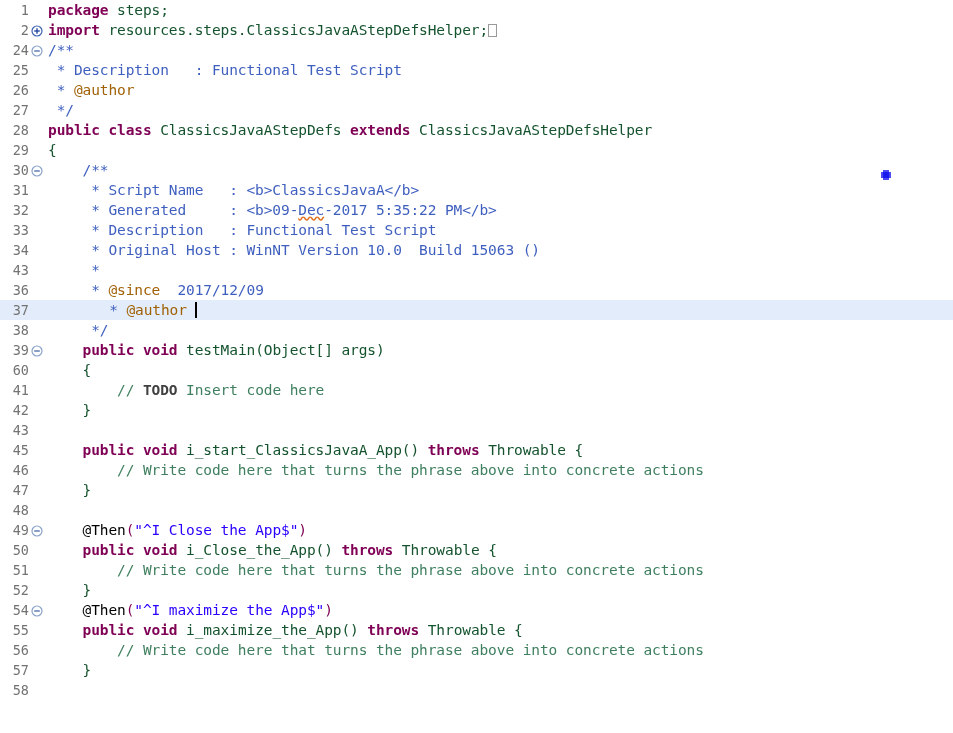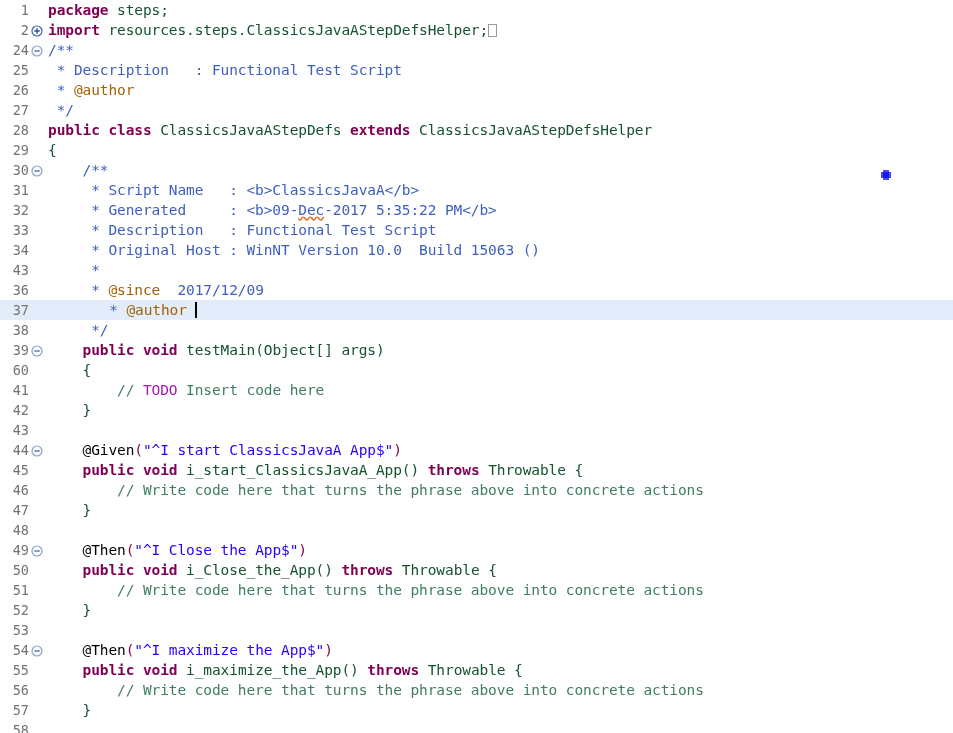--- a/index.html
+++ b/index.html
@@ -60,21 +60,21 @@
     color: #000000;
     letter-spacing: -0.1px;
   }
 
   
   .kw      { color: #7f0055; font-weight: bold; }
   .plain   { color: #14532d; }
   .jdoc    { color: #3f5fbf; }
   .jdoctag { color: #a16207; }
   .cmt     { color: #3f7f5f; }
-  .todo    { color: #a21caf; font-weight: normal; }
+  .todo    { color: #404040; font-weight: bold; }
   .str     { color: #2a00ff; }
   .annot   { color: #000000; }
   .paren   { color: #7f0055; }
 
   .misspell {
     text-decoration: underline wavy #e07020;
     text-decoration-skip-ink: none;
   }
 
   
@@ -141,36 +141,31 @@
       <div class="line current"><div class="gutter">37</div><div class="fold"></div><div class="code"><span class="jdoc">     * </span><span class="jdoctag">@author</span><span class="jdoc"> </span><span class="caret"></span></div></div>
       <div class="line"><div class="gutter">38</div><div class="fold"></div><div class="code"><span class="jdoc">     */</span></div></div>
       <div class="line"><div class="gutter">39</div><div class="fold"><svg width="12" height="12" viewBox="0 0 12 12">
             <circle cx="6" cy="6" r="5" fill="#ffffff" stroke="#8aa2cc" stroke-width="1.2"></circle>
             <line x1="3.2" y1="6" x2="8.8" y2="6" stroke="#4a6aa8" stroke-width="1.3"></line>
           </svg></div><div class="code"><span class="plain">    </span><span class="kw">public void</span><span class="plain"> testMain(Object[] args)</span></div></div>
       <div class="line"><div class="gutter">60</div><div class="fold"></div><div class="code"><span class="plain">    {</span></div></div>
       <div class="line"><div class="gutter">41</div><div class="fold"></div><div class="code"><span class="cmt">        // </span><span class="todo">TODO</span><span class="cmt"> Insert code here</span></div></div>
       <div class="line"><div class="gutter">42</div><div class="fold"></div><div class="code"><span class="plain">    }</span></div></div>
       <div class="line"><div class="gutter">43</div><div class="fold"></div><div class="code"></div></div>
-      <div class="line"><div class="gutter">44</div><div class="fold"><svg width="12" height="12" viewBox="0 0 12 12">
-            <circle cx="6" cy="6" r="5" fill="#ffffff" stroke="#8aa2cc" stroke-width="1.2"></circle>
-            <line x1="3.2" y1="6" x2="8.8" y2="6" stroke="#4a6aa8" stroke-width="1.3"></line>
-          </svg></div><div class="code"><span class="annot">    @Given</span><span class="paren">(</span><span class="str">"^I start ClassicsJavaA App$"</span><span class="paren">)</span></div></div>
       <div class="line"><div class="gutter">45</div><div class="fold"></div><div class="code"><span class="plain">    </span><span class="kw">public void</span><span class="plain"> i_start_ClassicsJavaA_App() </span><span class="kw">throws</span><span class="plain"> Throwable {</span></div></div>
       <div class="line"><div class="gutter">46</div><div class="fold"></div><div class="code"><span class="cmt">        // Write code here that turns the phrase above into concrete actions</span></div></div>
       <div class="line"><div class="gutter">47</div><div class="fold"></div><div class="code"><span class="plain">    }</span></div></div>
       <div class="line"><div class="gutter">48</div><div class="fold"></div><div class="code"></div></div>
       <div class="line"><div class="gutter">49</div><div class="fold"><svg width="12" height="12" viewBox="0 0 12 12">
             <circle cx="6" cy="6" r="5" fill="#ffffff" stroke="#8aa2cc" stroke-width="1.2"></circle>
             <line x1="3.2" y1="6" x2="8.8" y2="6" stroke="#4a6aa8" stroke-width="1.3"></line>
           </svg></div><div class="code"><span class="annot">    @Then</span><span class="paren">(</span><span class="str">"^I Close the App$"</span><span class="paren">)</span></div></div>
       <div class="line"><div class="gutter">50</div><div class="fold"></div><div class="code"><span class="plain">    </span><span class="kw">public void</span><span class="plain"> i_Close_the_App() </span><span class="kw">throws</span><span class="plain"> Throwable {</span></div></div>
       <div class="line"><div class="gutter">51</div><div class="fold"></div><div class="code"><span class="cmt">        // Write code here that turns the phrase above into concrete actions</span></div></div>
       <div class="line"><div class="gutter">52</div><div class="fold"></div><div class="code"><span class="plain">    }</span></div></div>
-      <div class="line"><div class="gutter">53</div><div class="fold"></div><div class="code"></div></div>
       <div class="line"><div class="gutter">54</div><div class="fold"><svg width="12" height="12" viewBox="0 0 12 12">
             <circle cx="6" cy="6" r="5" fill="#ffffff" stroke="#8aa2cc" stroke-width="1.2"></circle>
             <line x1="3.2" y1="6" x2="8.8" y2="6" stroke="#4a6aa8" stroke-width="1.3"></line>
           </svg></div><div class="code"><span class="annot">    @Then</span><span class="paren">(</span><span class="str">"^I maximize the App$"</span><span class="paren">)</span></div></div>
       <div class="line"><div class="gutter">55</div><div class="fold"></div><div class="code"><span class="plain">    </span><span class="kw">public void</span><span class="plain"> i_maximize_the_App() </span><span class="kw">throws</span><span class="plain"> Throwable {</span></div></div>
       <div class="line"><div class="gutter">56</div><div class="fold"></div><div class="code"><span class="cmt">        // Write code here that turns the phrase above into concrete actions</span></div></div>
       <div class="line"><div class="gutter">57</div><div class="fold"></div><div class="code"><span class="plain">    }</span></div></div>
       <div class="line"><div class="gutter">58</div><div class="fold"></div><div class="code"></div></div>
     </div>
   <div id="right-marker" style="left: 883px; top: 172px;"></div>

